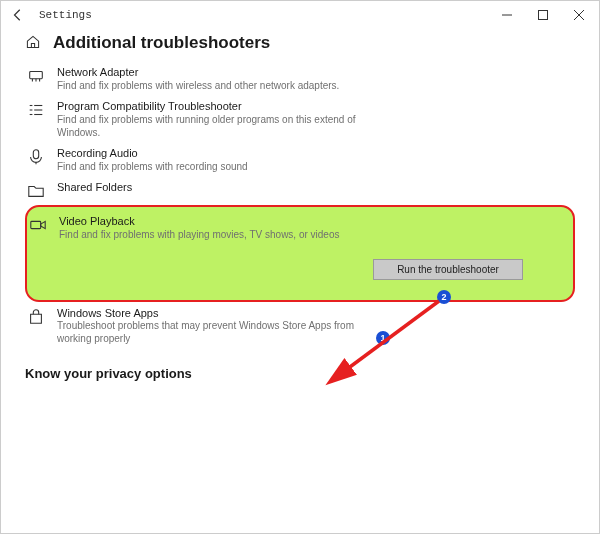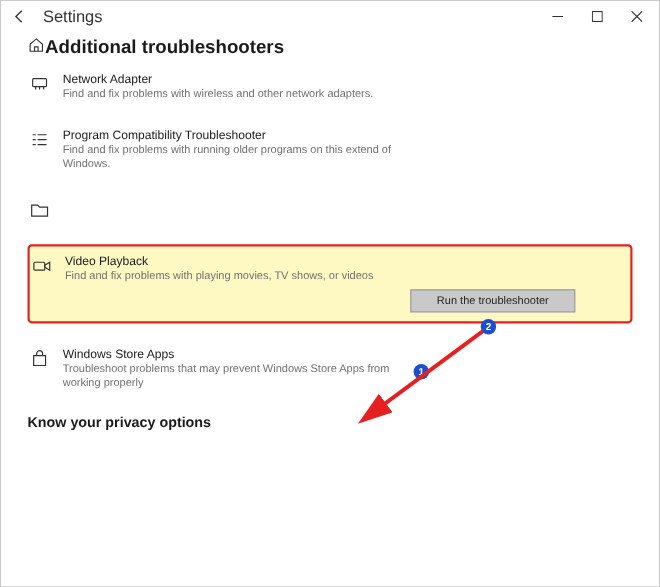--- a/index.html
+++ b/index.html
@@ -1,39 +1,39 @@
 <!DOCTYPE html>
 <html><head>
 <meta charset="utf-8">
 <style>
   html,body{margin:0;padding:0;font-family:"Segoe UI",Arial,sans-serif;font-size:11px;color:#1a1a1a;background:#fff;}
   .window{width:600px;height:534px;box-sizing:border-box;border:1px solid #ccc;box-shadow:0 0 8px rgba(0,0,0,.15);position:relative;overflow:hidden;background:#fff;}
   .titlebar{height:28px;display:flex;align-items:center;justify-content:space-between;padding:0 2px 0 10px;}
   .titlebar-left{display:flex;align-items:center;gap:14px;}
   .back-arrow{width:14px;height:14px;display:flex;align-items:center;justify-content:center;}
   .back-arrow svg{width:14px;height:14px;stroke:#333;}
-  .app-title{font-size:15px;color:#333;}
+  .app-title{font-size:11px;color:#333;font-family:Liberation Mono, monospace;}
   .win-controls{display:flex;}
   .win-btn{width:36px;height:28px;display:flex;align-items:center;justify-content:center;}
   .win-btn svg{width:10px;height:10px;stroke:#333;stroke-width:1;}
   .content{padding:4px 24px 12px 24px;}
-  .header{display:flex;gap:0;margin-bottom:10px;}
+  .header{display:flex;align-items:center;gap:12px;margin-bottom:10px;}
   .header svg{width:16px;height:16px;}
   .header h1{font-size:17px;font-weight:600;margin:0;}
-  .ts-list{display:flex;flex-direction:column;gap:19px;}
+  .ts-list{display:flex;flex-direction:column;gap:2px;}
   .ts-item{display:flex;gap:12px;padding:3px 2px 3px 2px;}
   .ts-icon{width:18px;height:18px;flex-shrink:0;margin-top:1px;display:flex;align-items:flex-start;justify-content:center;}
   .ts-icon svg{width:18px;height:18px;stroke:#333;fill:none;stroke-width:1.2;}
   .ts-text{display:flex;flex-direction:column;max-width:310px;}
   .ts-title{font-size:11px;color:#1a1a1a;line-height:1.25;}
   .ts-desc{font-size:10px;color:#707070;line-height:1.25;}
-  .selected-wrap{position:relative;padding:6px 6px 8px 2px;background:#fef9c3;border:2px solid #e62020;border-radius:4px;}
+  .selected-wrap{position:relative;padding:6px 6px 20px 2px;background:#bef264;border:2px solid #e62020;border-radius:14px;}
   .selected-wrap .ts-item{padding:2px 0 5px 0;}
   .run-row{display:flex;justify-content:flex-end;padding-right:44px;}
-  .run-btn{background:#c9c9c9;border:1px solid #9a9a9a;padding:4px 10px;font-size:10px;color:#222;min-width:128px;text-align:center;}
+  .run-btn{background:#c9c9c9;border:1px solid #9a9a9a;padding:4px 10px;font-size:10px;color:#222;min-width:128px;text-align:center;margin-top:12px;}
   .privacy{margin-top:18px;}
   .privacy h2{font-size:13px;font-weight:600;margin:0 0 3px 0;}
   
   .anno{position:absolute;pointer-events:none;}
   .dot{width:14px;height:14px;border-radius:50%;background:#1a4fd4;display:flex;align-items:center;justify-content:center;color:#fff;font-size:9px;font-weight:bold;position:absolute;}
 </style>
 </head>
 <body>
 
 <div class="window">
@@ -106,29 +106,43 @@
               <line x1="3" y1="15" x2="6" y2="15"></line>
               <line x1="8" y1="15" x2="17" y2="15"></line>
             </svg>
           </div>
         <div class="ts-text">
             <span class="ts-title">Program Compatibility Troubleshooter</span>
             <span class="ts-desc">Find and fix problems with running older programs on this extend of Windows.</span>
           </div>
       </div>
 
+      <div class="ts-item">
+        <div class="ts-icon">
+            <svg viewBox="0 0 20 20">
+              <rect x="7" y="2" width="6" height="10" rx="3"></rect>
+              <path d="M4 10a6 6 0 0 0 12 0"></path>
+              <line x1="10" y1="16" x2="10" y2="18"></line>
+            </svg>
+          </div>
+        <div class="ts-text">
+            <span class="ts-title">Recording Audio</span>
+            <span class="ts-desc">Find and fix problems with recording sound</span>
+          </div>
+      </div>
 
 
       <div class="ts-item">
         <div class="ts-icon">
             <svg viewBox="0 0 20 20">
               <path d="M2 5h6l2 2h8v9H2z"></path>
             </svg>
           </div>
         <div class="ts-text">
+            <span class="ts-title">Shared Folders</span>
           </div>
       </div>
 
 
       <div class="selected-wrap">
         <div class="ts-item">
           <div class="ts-icon">
               <svg viewBox="0 0 20 20">
                 <rect x="2" y="6" width="11" height="8" rx="1"></rect>
                 <path d="M13 9l5-3v8l-5-3z"></path>

